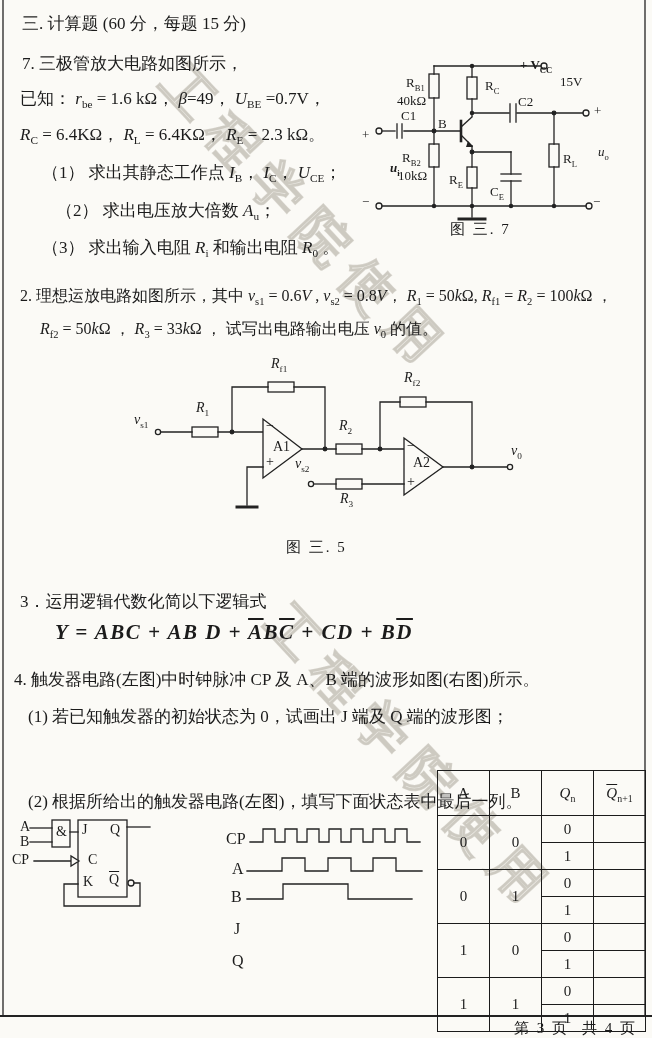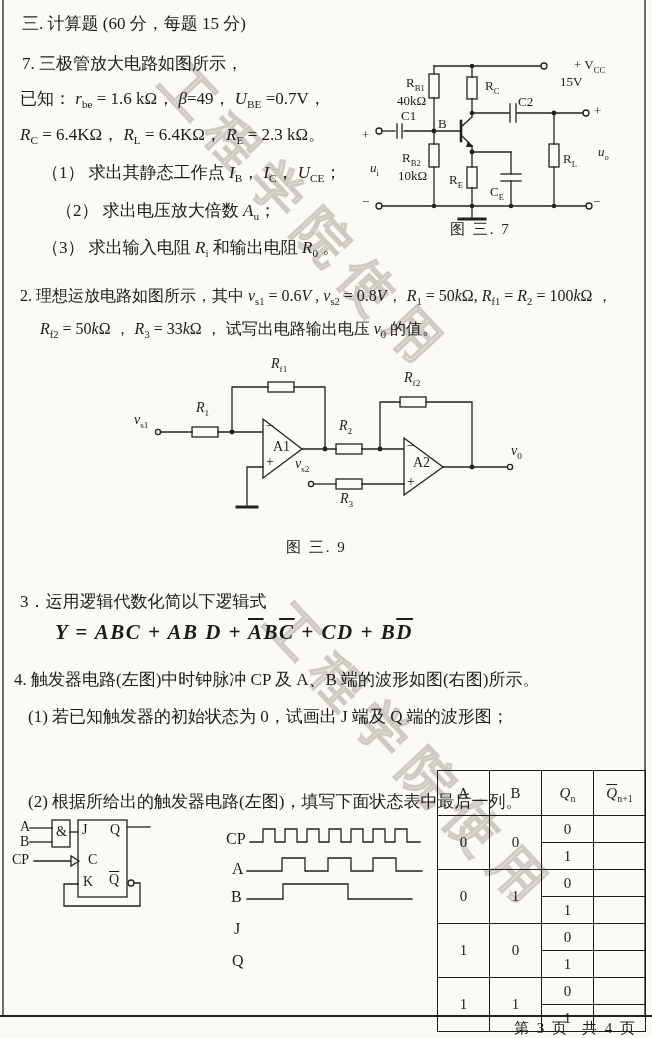--- a/index.html
+++ b/index.html
@@ -170,28 +170,28 @@
   <div class="t cn" style="left:20px;top:590px;">3．运用逻辑代数化简以下逻辑式</div>
   <div class="t formula" style="left:55px;top:620px;">Y = ABC + AB D + <span class="ov">A</span>B<span class="ov">C</span> + CD + B<span class="ov">D</span></div>
 
   <div class="t cn" style="left:14px;top:668px;">4. 触发器电路(左图)中时钟脉冲 CP 及 A、B 端的波形如图(右图)所示。</div>
   <div class="t cn" style="left:28px;top:705px;">(1) 若已知触发器的初始状态为 0，试画出 J 端及 Q 端的波形图；</div>
   <div class="t cn" style="left:28px;top:742px;margin-top:48px;">(2) 根据所给出的触发器电路(左图)，填写下面状态表中最后一列。</div>
 
   <span class="lbl" style="left:406px;top:75px;">R<sub>B1</sub></span>
   <span class="lbl" style="left:397px;top:93px;">40kΩ</span>
   <span class="lbl" style="left:485px;top:78px;">R<sub>C</sub></span>
-  <span class="lbl" style="left:574px;top:57px;">+ V<sub>CC</sub></span>
+  <span class="lbl" style="left:520px;top:57px;font-weight:bold;">+ V<sub>CC</sub></span>
   <span class="lbl" style="left:560px;top:74px;">15V</span>
   <span class="lbl" style="left:401px;top:108px;">C1</span>
   <span class="lbl" style="left:438px;top:116px;">B</span>
   <span class="lbl" style="left:518px;top:94px;">C2</span>
   <span class="lbl" style="left:594px;top:103px;">+</span>
   <span class="lbl" style="left:362px;top:127px;">+</span>
-  <span class="lbl" style="left:370px;top:160px;"><i>u</i><sub>i</sub></span>
+  <span class="lbl" style="left:390px;top:160px;font-weight:bold;"><i>u</i><sub>i</sub></span>
   <span class="lbl" style="left:402px;top:150px;">R<sub>B2</sub></span>
   <span class="lbl" style="left:398px;top:168px;">10kΩ</span>
   <span class="lbl" style="left:449px;top:172px;">R<sub>E</sub></span>
   <span class="lbl" style="left:490px;top:184px;">C<sub>E</sub></span>
   <span class="lbl" style="left:563px;top:151px;">R<sub>L</sub></span>
   <span class="lbl" style="left:598px;top:144px;"><i>u</i><sub>o</sub></span>
   <span class="lbl" style="left:362px;top:194px;">−</span>
   <span class="lbl" style="left:593px;top:194px;">−</span>
   <span class="cap" style="left:450px;top:220px;">图 三. 7</span>
 
@@ -202,21 +202,21 @@
   <span class="lbl14" style="left:266px;top:418px;">−</span>
   <span class="lbl14" style="left:266px;top:454px;">+</span>
   <span class="lbl14" style="left:339px;top:418px;"><i>R</i><sub>2</sub></span>
   <span class="lbl14" style="left:295px;top:456px;"><i>v</i><sub>s2</sub></span>
   <span class="lbl14" style="left:340px;top:491px;"><i>R</i><sub>3</sub></span>
   <span class="lbl14" style="left:404px;top:370px;"><i>R</i><sub>f2</sub></span>
   <span class="lbl14" style="left:413px;top:455px;">A2</span>
   <span class="lbl14" style="left:407px;top:438px;">−</span>
   <span class="lbl14" style="left:407px;top:474px;">+</span>
   <span class="lbl14" style="left:511px;top:443px;"><i>v</i><sub>0</sub></span>
-  <span class="cap" style="left:286px;top:538px;">图 三. 9</span>
+  <span class="cap" style="left:286px;top:538px;">图 三. 5</span>
 
   <span class="lbl14" style="left:20px;top:819px;">A</span>
   <span class="lbl14" style="left:20px;top:834px;">B</span>
   <span class="lbl14" style="left:12px;top:852px;">CP</span>
   <span class="lbl14" style="left:56px;top:824px;">&amp;</span>
   <span class="lbl14" style="left:82px;top:822px;">J</span>
   <span class="lbl14" style="left:88px;top:852px;">C</span>
   <span class="lbl14" style="left:83px;top:874px;">K</span>
   <span class="lbl14" style="left:110px;top:822px;">Q</span>
   <span class="lbl14" style="left:109px;top:872px;"><span class="ov">Q</span></span>

